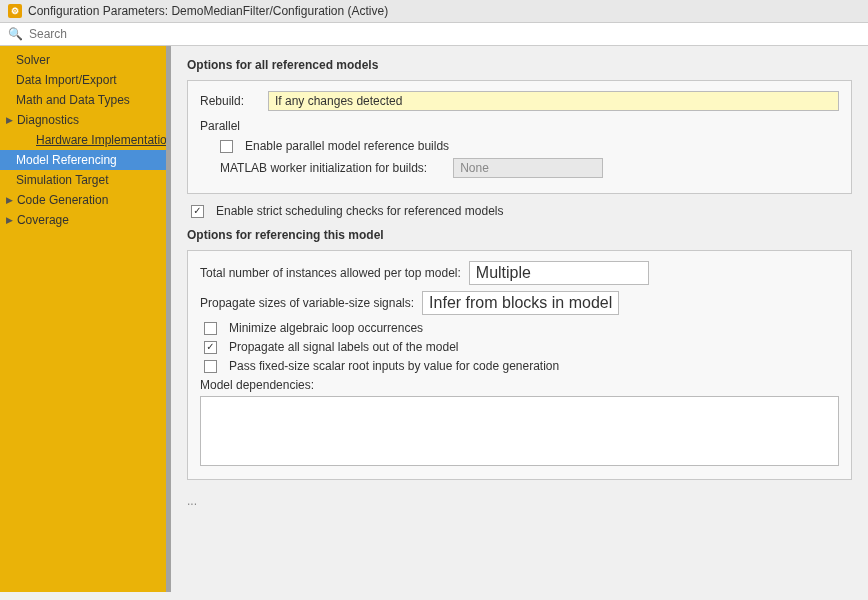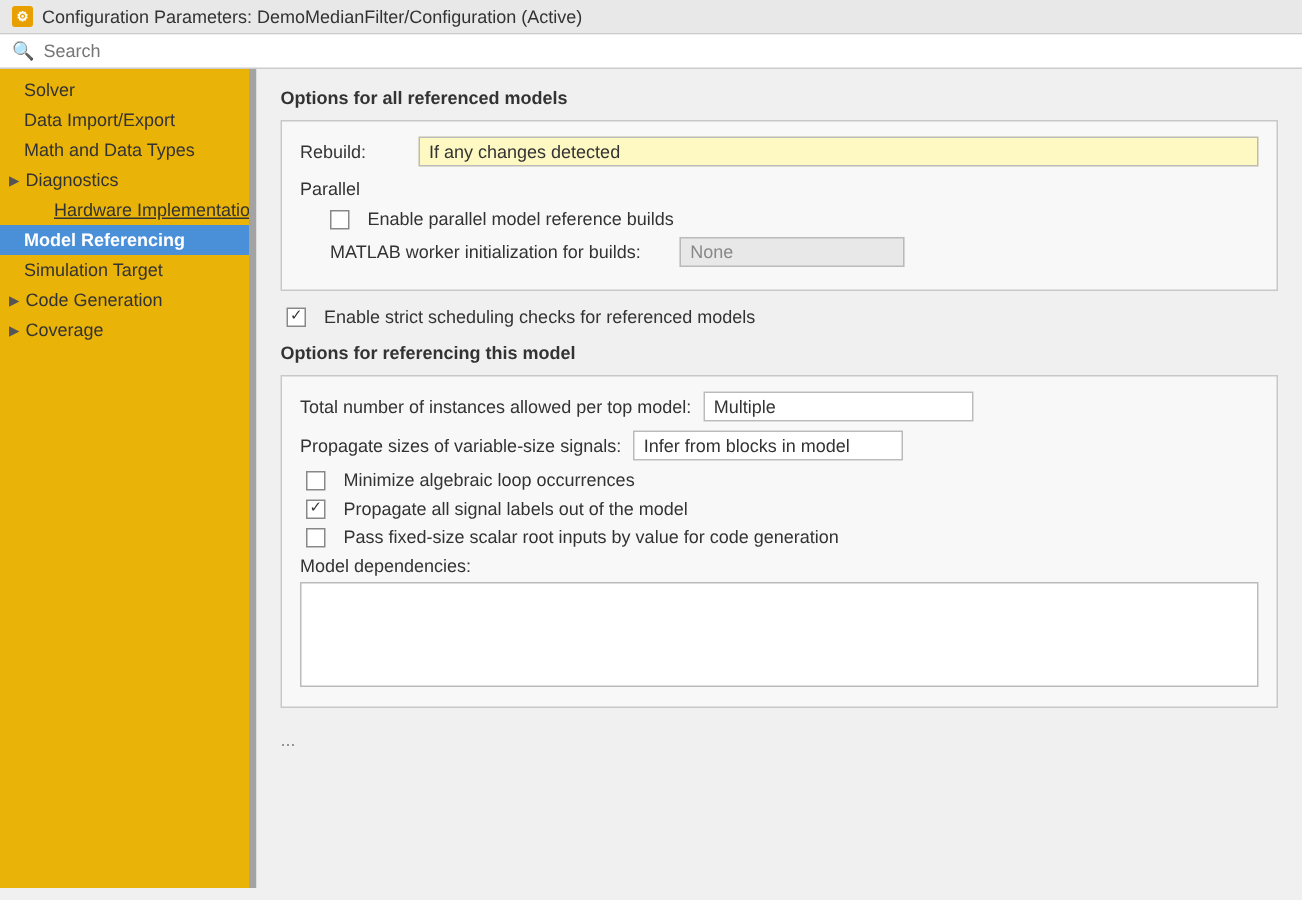--- a/index.html
+++ b/index.html
@@ -68,21 +68,20 @@
     .sidebar-item {
       padding: 3px 8px 3px 16px;
       cursor: pointer;
       color: #333;
       font-size: 12px;
       white-space: nowrap;
     }
     .sidebar-item.active {
       background: #4a90d9;
       color: white;
-      font-weight: bold;
     }
     .sidebar-item.with-arrow {
       padding-left: 6px;
       display: flex;
       align-items: center;
       gap: 4px;
     }
     .arrow {
       font-size: 9px;
       color: #555;
@@ -180,34 +179,34 @@
       border: 1px solid #bbb;
       resize: none;
       font-size: 12px;
       padding: 4px;
       margin-top: 4px;
     }
     .dropdown-value {
       background: white;
       border: 1px solid #bbb;
       padding: 2px 6px;
-      font-size: 12px;
+      font-size: 16px;
       color: #333;
       min-width: 180px;
       display: inline-block;
     }
     .ellipsis {
       color: #888;
       font-size: 12px;
       padding: 4px 0;
     }
     .rebuild-row {
       display: flex;
       align-items: center;
-      gap: 19px;
+      gap: 8px;
       margin-bottom: 8px;
     }
     .rebuild-label {
       font-size: 12px;
       color: #333;
       min-width: 60px;
     }
     .rebuild-value {
       background: #fef9c3;
       border: 1px solid #bbb;

